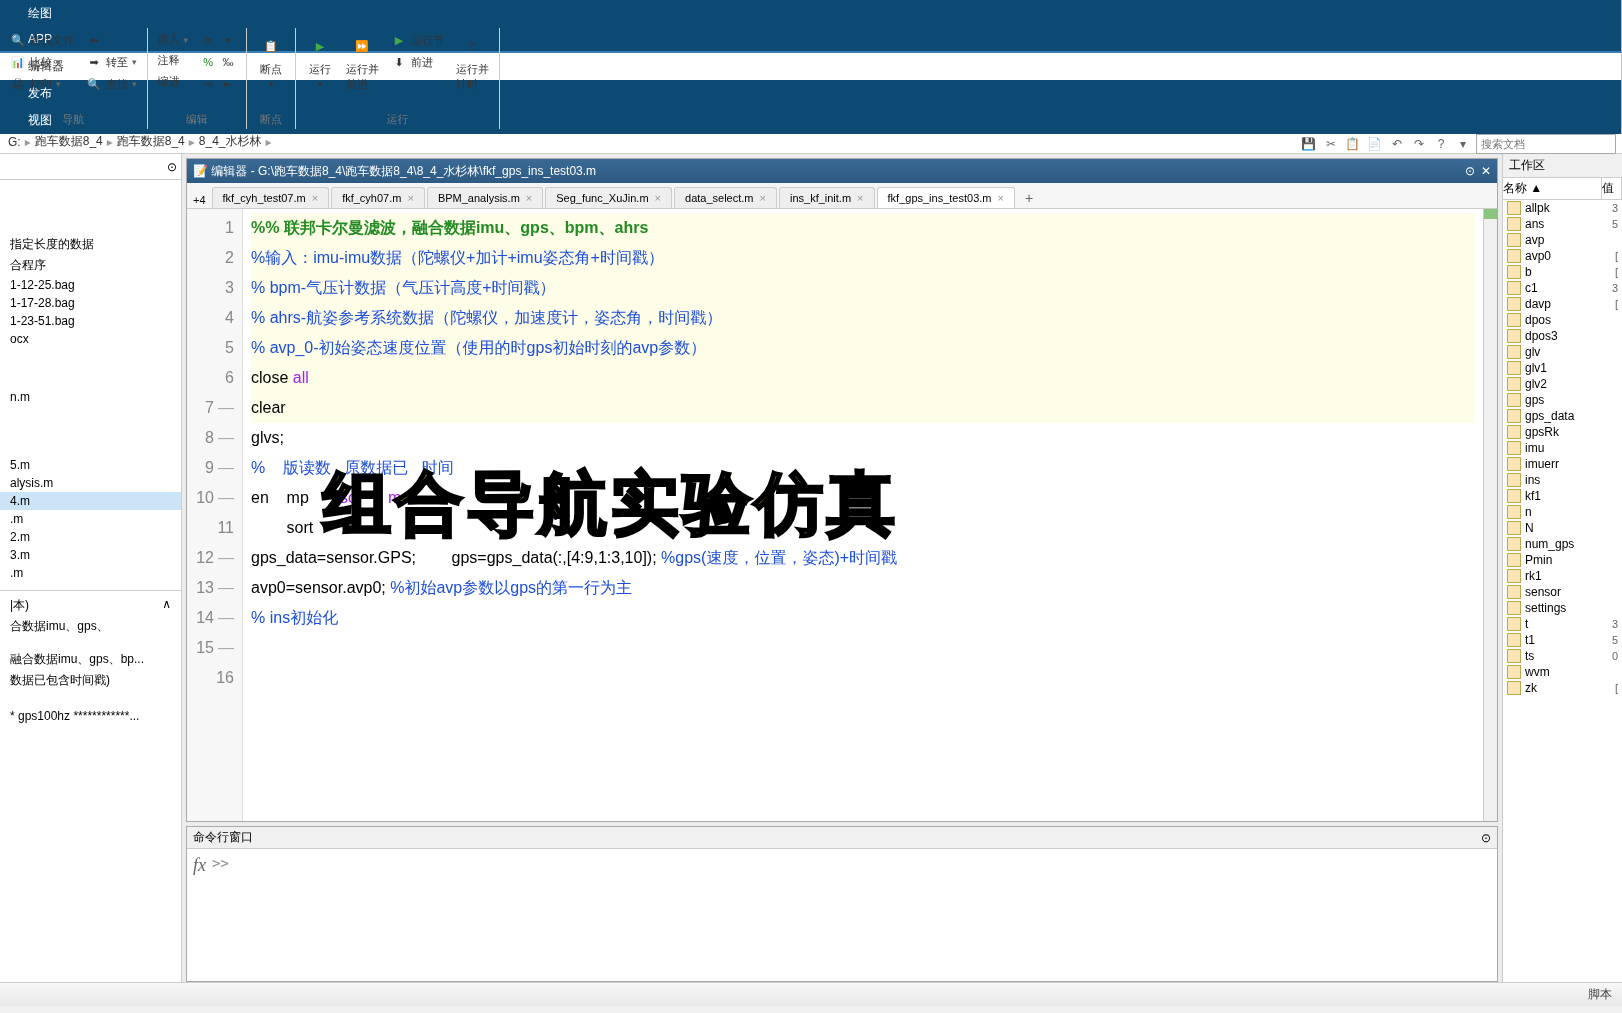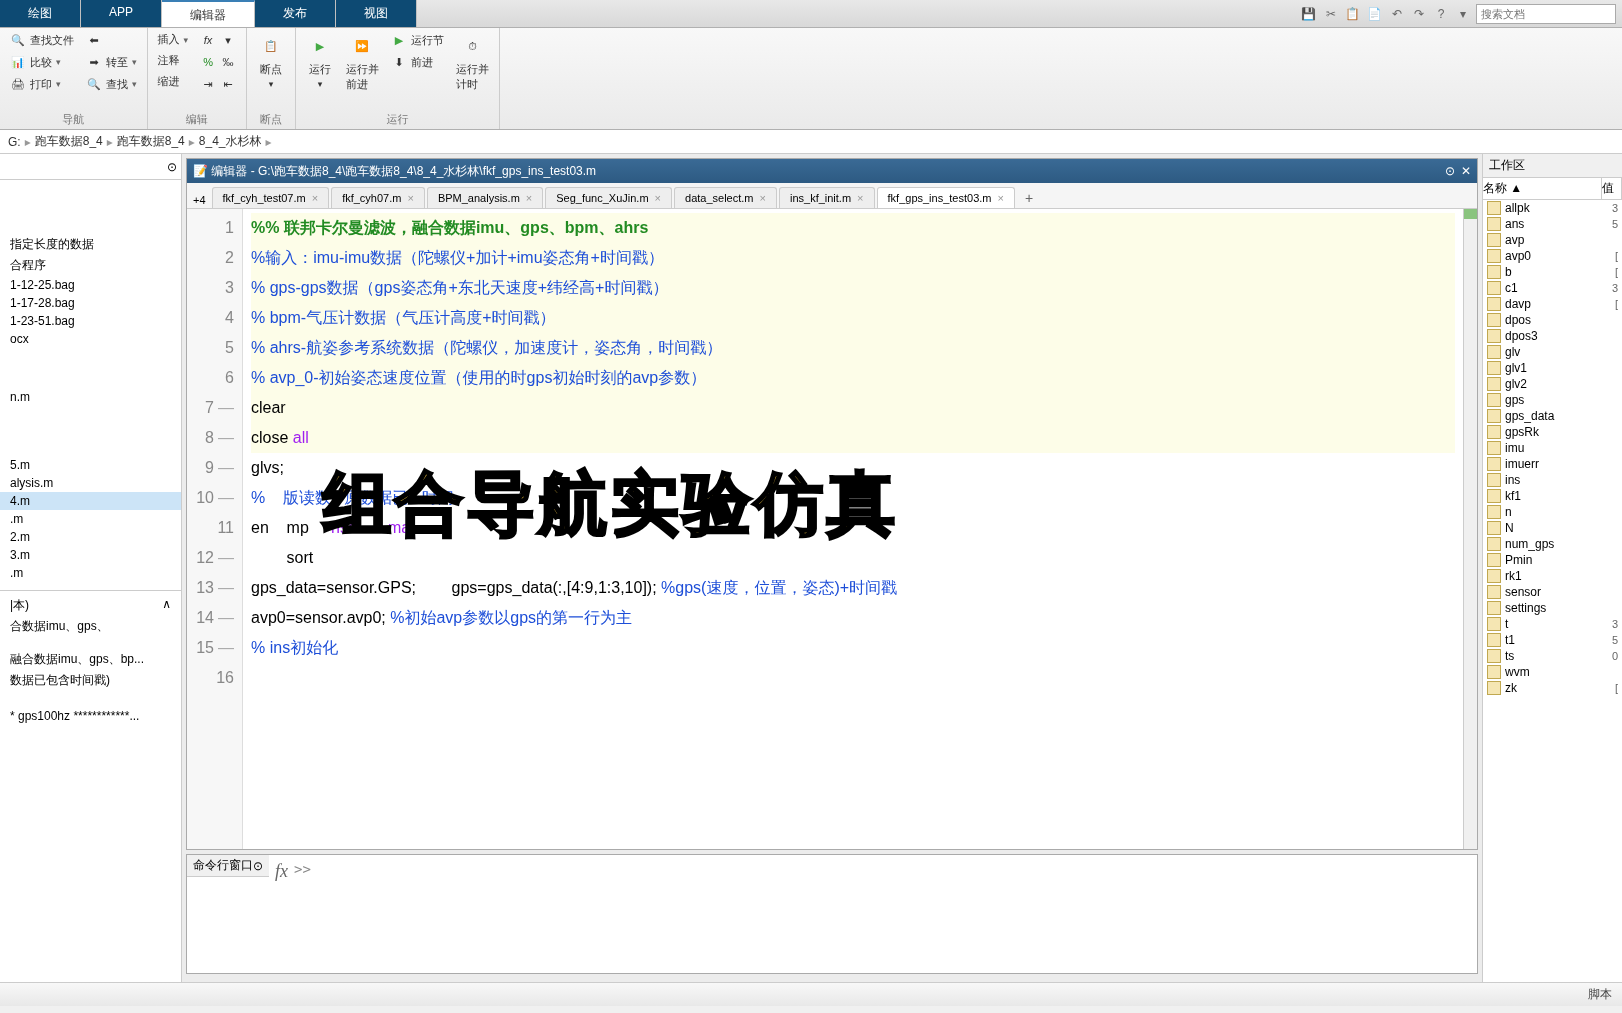--- a/index.html
+++ b/index.html
@@ -1,19 +1,19 @@
 <!DOCTYPE html>
 <html><head>
 <meta charset="utf-8">
 <style>
 * { margin: 0; padding: 0; box-sizing: border-box; font-family: "Microsoft YaHei", Arial, sans-serif; }
 body { background: #f0f0f0; width: 1622px; height: 1013px; overflow: hidden; font-size: 12px; }
 
 
-.top-tabs { display: flex; background: linear-gradient(#e8e8e8, #d8d8d8); height: 28px; border-bottom: 1px solid #b0b0b0; }
+.top-tabs { display: flex; background: linear-gradient(#e8e8e8, #d8d8d8); height: 28px; border-bottom: 1px solid #b0b0b0; flex-direction: column; }
 .top-tab { padding: 5px 28px; cursor: pointer; color: #333; border-right: 1px solid #c0c0c0; }
 .top-tab.dark { background: #0d4a73; color: #fff; }
 .top-tab.active { background: #fff; border-top: 2px solid #3a7fb5; }
 .quick-access { margin-left: auto; display: flex; align-items: center; gap: 4px; padding-right: 6px; }
 .qa-icon { width: 18px; height: 18px; display: flex; align-items: center; justify-content: center; color: #666; cursor: pointer; }
 .search-box { height: 20px; width: 140px; border: 1px solid #aaa; padding: 0 4px; font-size: 11px; }
 
 
 .ribbon { display: flex; background: linear-gradient(#f8f8f8, #eaeaea); height: 102px; border-bottom: 1px solid #b0b0b0; }
 .ribbon-group { border-right: 1px solid #ccc; padding: 2px 6px; display: flex; flex-direction: column; }
@@ -53,28 +53,28 @@
 .gutter .dash { color: #aaa; margin-left: 4px; }
 .code { flex: 1; padding: 4px 8px; font-family: Consolas, "Microsoft YaHei", monospace; font-size: 16px; line-height: 30px; position: relative; }
 .code .c { color: #1d4ed8; }
 .code .cc { color: #228b22; font-weight: bold; }
 .code .s { color: #a020f0; }
 .code .hl { background: #fdfde8; display: block; }
 .overlay-text { position: absolute; left: 80px; top: 280px; font-size: 68px; font-weight: 900; color: #f5c842; -webkit-text-stroke: 3px #000; font-family: "Microsoft YaHei"; letter-spacing: 4px; pointer-events: none; z-index: 10; text-align: center; }
 .code-scrollstrip { width: 14px; background: #f0f0f0; border-left: 1px solid #ccc; position: relative; }
 .code-scrollstrip .marker { position: absolute; top: 0; left: 0; right: 0; height: 10px; background: #8ac47f; }
 
-.cmd-panel { height: 120px; margin: 0 4px 8px 4px; border: 1px solid #aaa; background: #fff; display: flex; flex-direction: row; }
+.cmd-panel { height: 156px; margin: 0 4px 0 4px; border: 1px solid #aaa; background: #fff; display: flex; flex-direction: column; }
 .cmd-title { height: 22px; border-bottom: 1px solid #ccc; display: flex; align-items: center; padding: 0 6px; font-size: 12px; background: #f0f0f0; }
 .cmd-title-icons { margin-left: auto; }
 .cmd-body { flex: 1; display: flex; align-items: flex-start; padding: 6px; }
 .fx { font-style: italic; font-family: serif; font-size: 18px; color: #666; margin-right: 6px; }
 .prompt { color: #888; font-family: Consolas, monospace; font-size: 14px; }
 
-.right-panel { width: 140px; background: #fff; border-left: 1px solid #ccc; display: flex; flex-direction: column; }
+.right-panel { width: 120px; background: #fff; border-left: 1px solid #ccc; display: flex; flex-direction: column; }
 .ws-title { height: 24px; background: #f0f0f0; border-bottom: 1px solid #ccc; display: flex; align-items: center; padding: 0 6px; font-size: 12px; }
 .ws-header { display: flex; height: 22px; border-bottom: 1px solid #ccc; font-size: 12px; }
 .ws-col { padding: 2px 0; border-right: 1px solid #ccc; }
 .ws-list { flex: 1; overflow: hidden; font-size: 12px; }
 .ws-item { display: flex; padding: 1px 4px; align-items: center; cursor: pointer; }
 .ws-icon { width: 14px; height: 14px; background: #f5e6b3; border: 1px solid #c0a850; margin-right: 4px; display: inline-block; }
 .ws-val { margin-left: auto; color: #666; font-size: 11px; }
 
 .status-bar { height: 24px; background: linear-gradient(#f8f8f8, #e8e8e8); border-top: 1px solid #ccc; display: flex; align-items: center; padding: 0 10px; font-size: 12px; color: #444; }
 .status-right { margin-left: auto; }
@@ -314,26 +314,25 @@
           <div>11</div>
             <div>12<span class="dash">—</span></div>
             <div>13<span class="dash">—</span></div>
             <div>14<span class="dash">—</span></div>
             <div>15<span class="dash">—</span></div>
             <div>16</div>
         </div>
         <div class="code">
           <span class="hl"><span class="cc">%%  联邦卡尔曼滤波，融合数据imu、gps、bpm、ahrs</span></span>
           <span class="hl"><span class="c">%输入：imu-imu数据（陀螺仪+加计+imu姿态角+时间戳）</span></span>
-          <span class="hl"><span class="c">%      gps-gps数据（gps姿态角+东北天速度+纬经高+时间戳）</span></span>
           <span class="hl"><span class="c">%      bpm-气压计数据（气压计高度+时间戳）</span></span>
           <span class="hl"><span class="c">%      ahrs-航姿参考系统数据（陀螺仪，加速度计，姿态角，时间戳）</span></span>
           <span class="hl"><span class="c">%      avp_0-初始姿态速度位置（使用的时gps初始时刻的avp参数）</span></span>
+          <span class="hl"><span>close </span><span class="s">all</span></span>
           <span class="hl"><span>clear</span></span>
-          <span class="hl"><span>close </span><span class="s">all</span></span>
           <div><span>glvs;</span></div>
           <div><span class="c">%</span>&nbsp;&nbsp;&nbsp;&nbsp;<span class="c">版读数</span>&nbsp;&nbsp;&nbsp;<span class="c">原数据已</span>&nbsp;&nbsp;&nbsp;<span class="c">时间</span></div>
           <div><span>en</span>&nbsp;&nbsp;&nbsp;&nbsp;<span>mp</span>&nbsp;&nbsp;&nbsp;&nbsp;&nbsp;<span class="s">nso</span>&nbsp;&nbsp;&nbsp;&nbsp;&nbsp;&nbsp;&nbsp;<span class="s">ma</span></div>
           <div>&nbsp;&nbsp;&nbsp;&nbsp;&nbsp;&nbsp;&nbsp;&nbsp;<span>sort</span></div>
           <div><span>gps_data=sensor.GPS;</span>&nbsp;&nbsp;&nbsp;&nbsp;&nbsp;&nbsp;&nbsp;&nbsp;<span>gps=gps_data(:,[4:9,1:3,10]); </span><span class="c">%gps(速度，位置，姿态)+时间戳</span></div>
           <div><span>avp0=sensor.avp0;   </span><span class="c">%初始avp参数以gps的第一行为主</span></div>
           <div><span class="c">% ins初始化</span></div>
           <div class="overlay-text">组合导航实验仿真</div>
         </div>
         <div class="code-scrollstrip">

